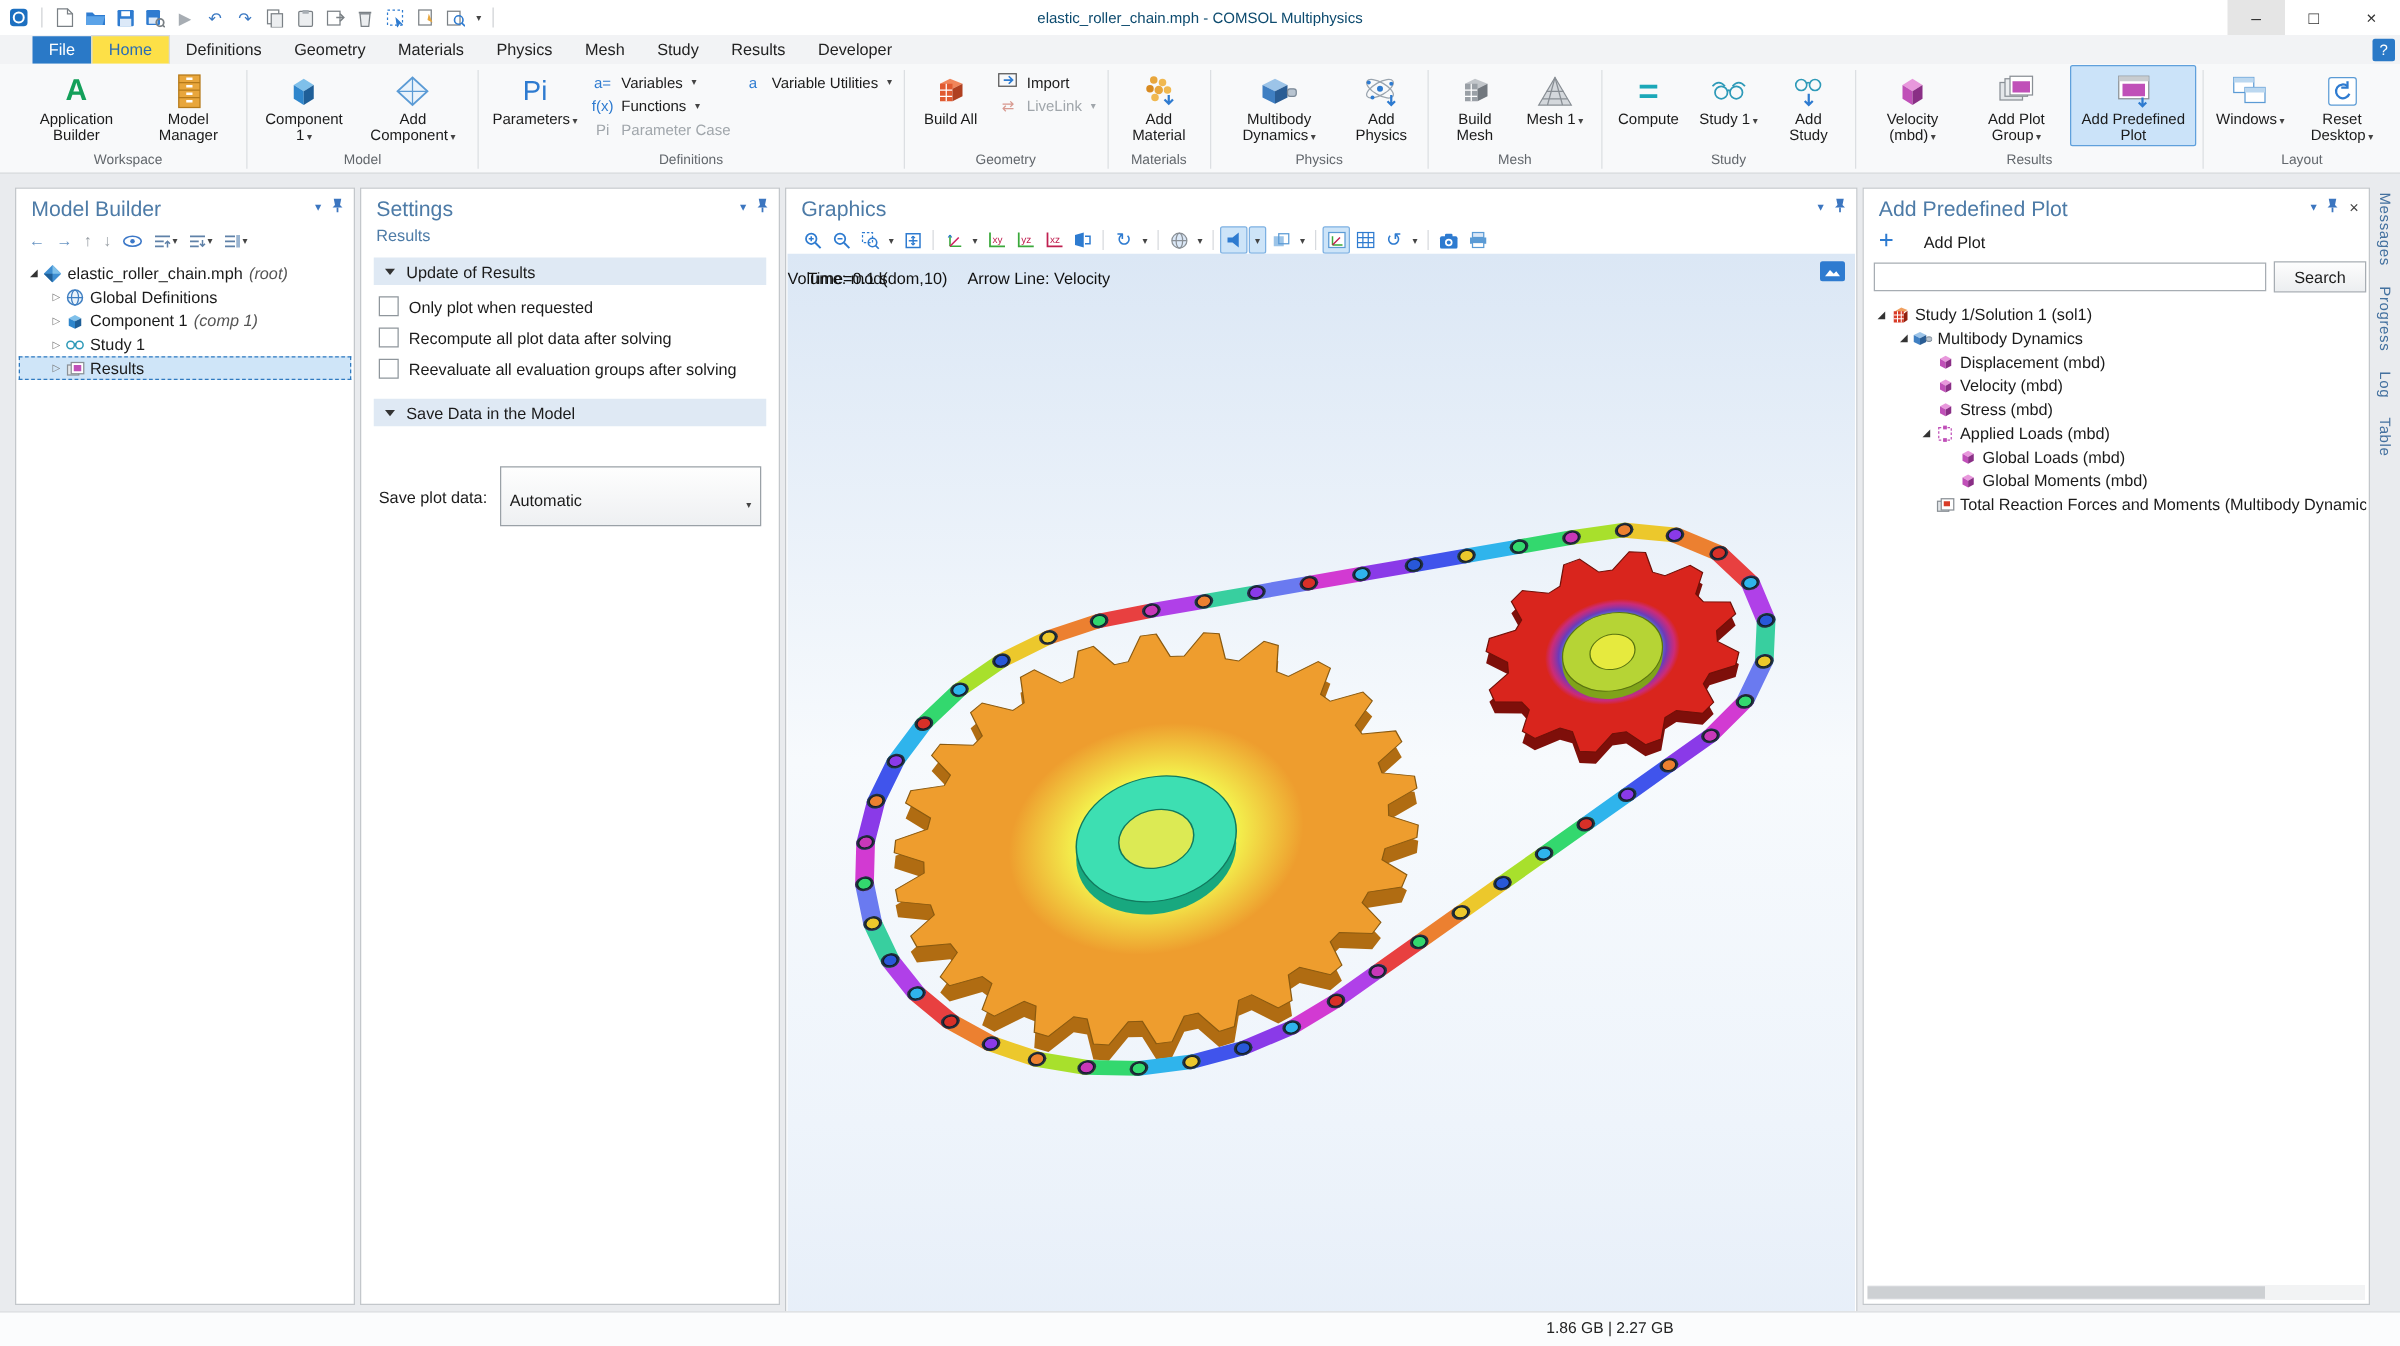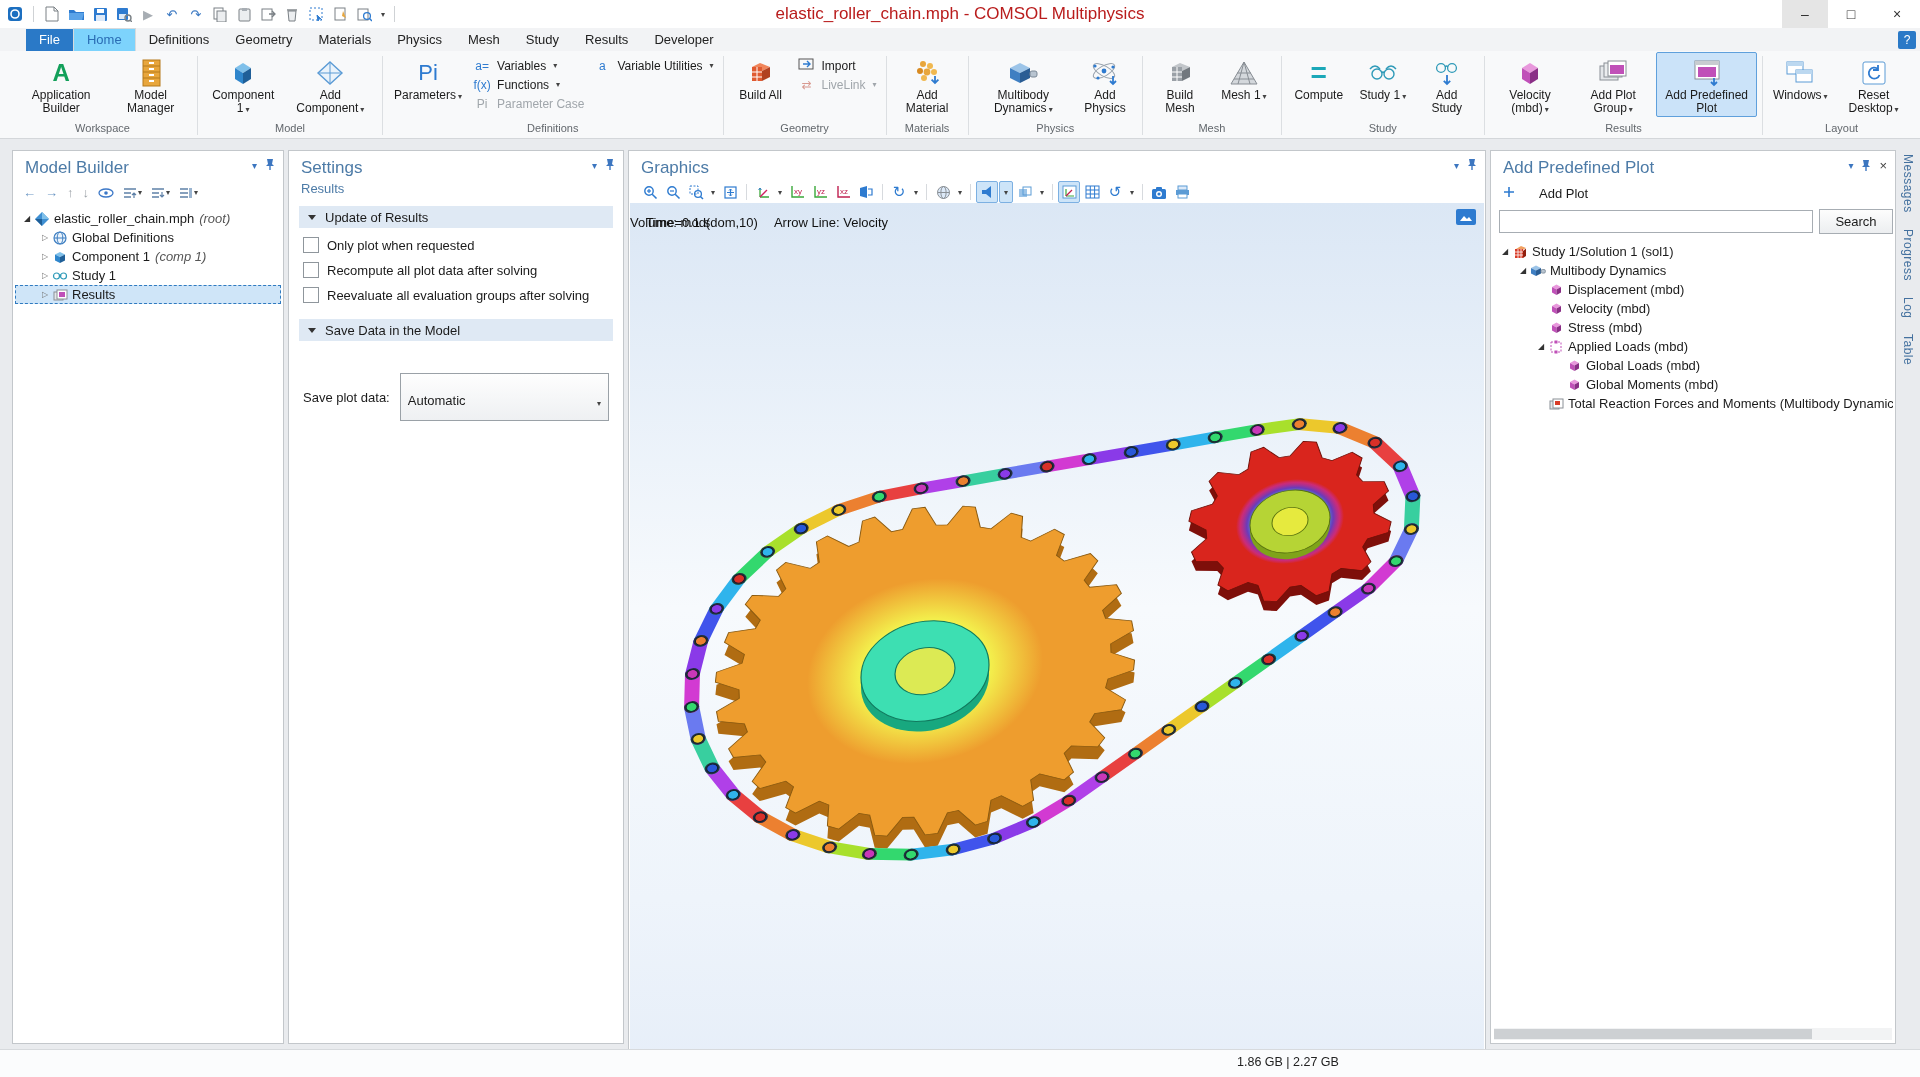--- a/index.html
+++ b/index.html
@@ -3,29 +3,29 @@
 <meta charset="utf-8">
 <style>
   html,body{margin:0;padding:0}
   body{width:1920px;height:1077px;position:relative;font-family:"Liberation Sans",sans-serif;
        font-size:13px;color:#1b1b1b;background:#e9ebee;overflow:hidden}
   
   .titlebar{position:absolute;top:0;left:0;right:0;height:28px;background:#fff;display:flex;align-items:center}
   .qat{display:flex;align-items:center;gap:6px;padding-left:6px}
   .qat .sep{width:1px;height:16px;background:#cfd2d5;margin:0 3px}
   .qicon{width:18px;height:18px;display:flex;align-items:center;justify-content:center;color:#7a8085;font-size:13px}
-  .title-text{position:absolute;left:50%;transform:translateX(-50%);font-size:17px;color:#b91c1c;white-space:nowrap}
+  .title-text{position:absolute;left:50%;transform:translateX(-50%);font-size:12px;color:#0c4a6e;white-space:nowrap}
   .win-controls{margin-left:auto;display:flex;height:28px}
   .win-btn{width:46px;height:28px;display:flex;align-items:center;justify-content:center;font-size:14px;color:#333}
   .win-btn.min{background:#e5e5e5}
   
   .tabrow{position:absolute;top:28px;left:0;right:0;height:23px;background:#f2f3f5;display:flex;align-items:flex-end}
   .tab{padding:0 13px;height:22px;line-height:22px;font-size:13px;color:#222;cursor:default}
   .tab.file{background:#2a79c7;color:#fff;margin-left:26px}
-  .tab.active{background:#7dd3fc;color:#2a6cb4;border:1px solid #d8dadc;border-bottom:none;height:22px}
+  .tab.active{background:#fde047;color:#2a6cb4;border:1px solid #d8dadc;border-bottom:none;height:22px}
   .helpbtn{margin-left:auto;margin-right:4px;width:18px;height:18px;background:#2a79c7;color:#fff;
            display:flex;align-items:center;justify-content:center;font-size:12px;border-radius:2px;margin-bottom:2px}
   
   .ribbon{position:absolute;top:51px;left:0;right:0;height:87px;background:#f8f9fa;border-bottom:1px solid #d4d7da;
           display:flex;align-items:stretch;padding-left:8px}
   .rgroup{display:flex;flex-direction:column;padding:1px 5px 0}
   .rbuttons{flex:1;display:flex;align-items:flex-start}
   .rgroup-label{height:16px;text-align:center;font-size:11px;color:#62676c;white-space:nowrap}
   .rsep{width:1px;background:#dcdfe2;margin:5px 0 3px}
   .rbtn{min-width:52px;max-width:92px;display:flex;flex-direction:column;align-items:center;padding:3px 5px 1px;

